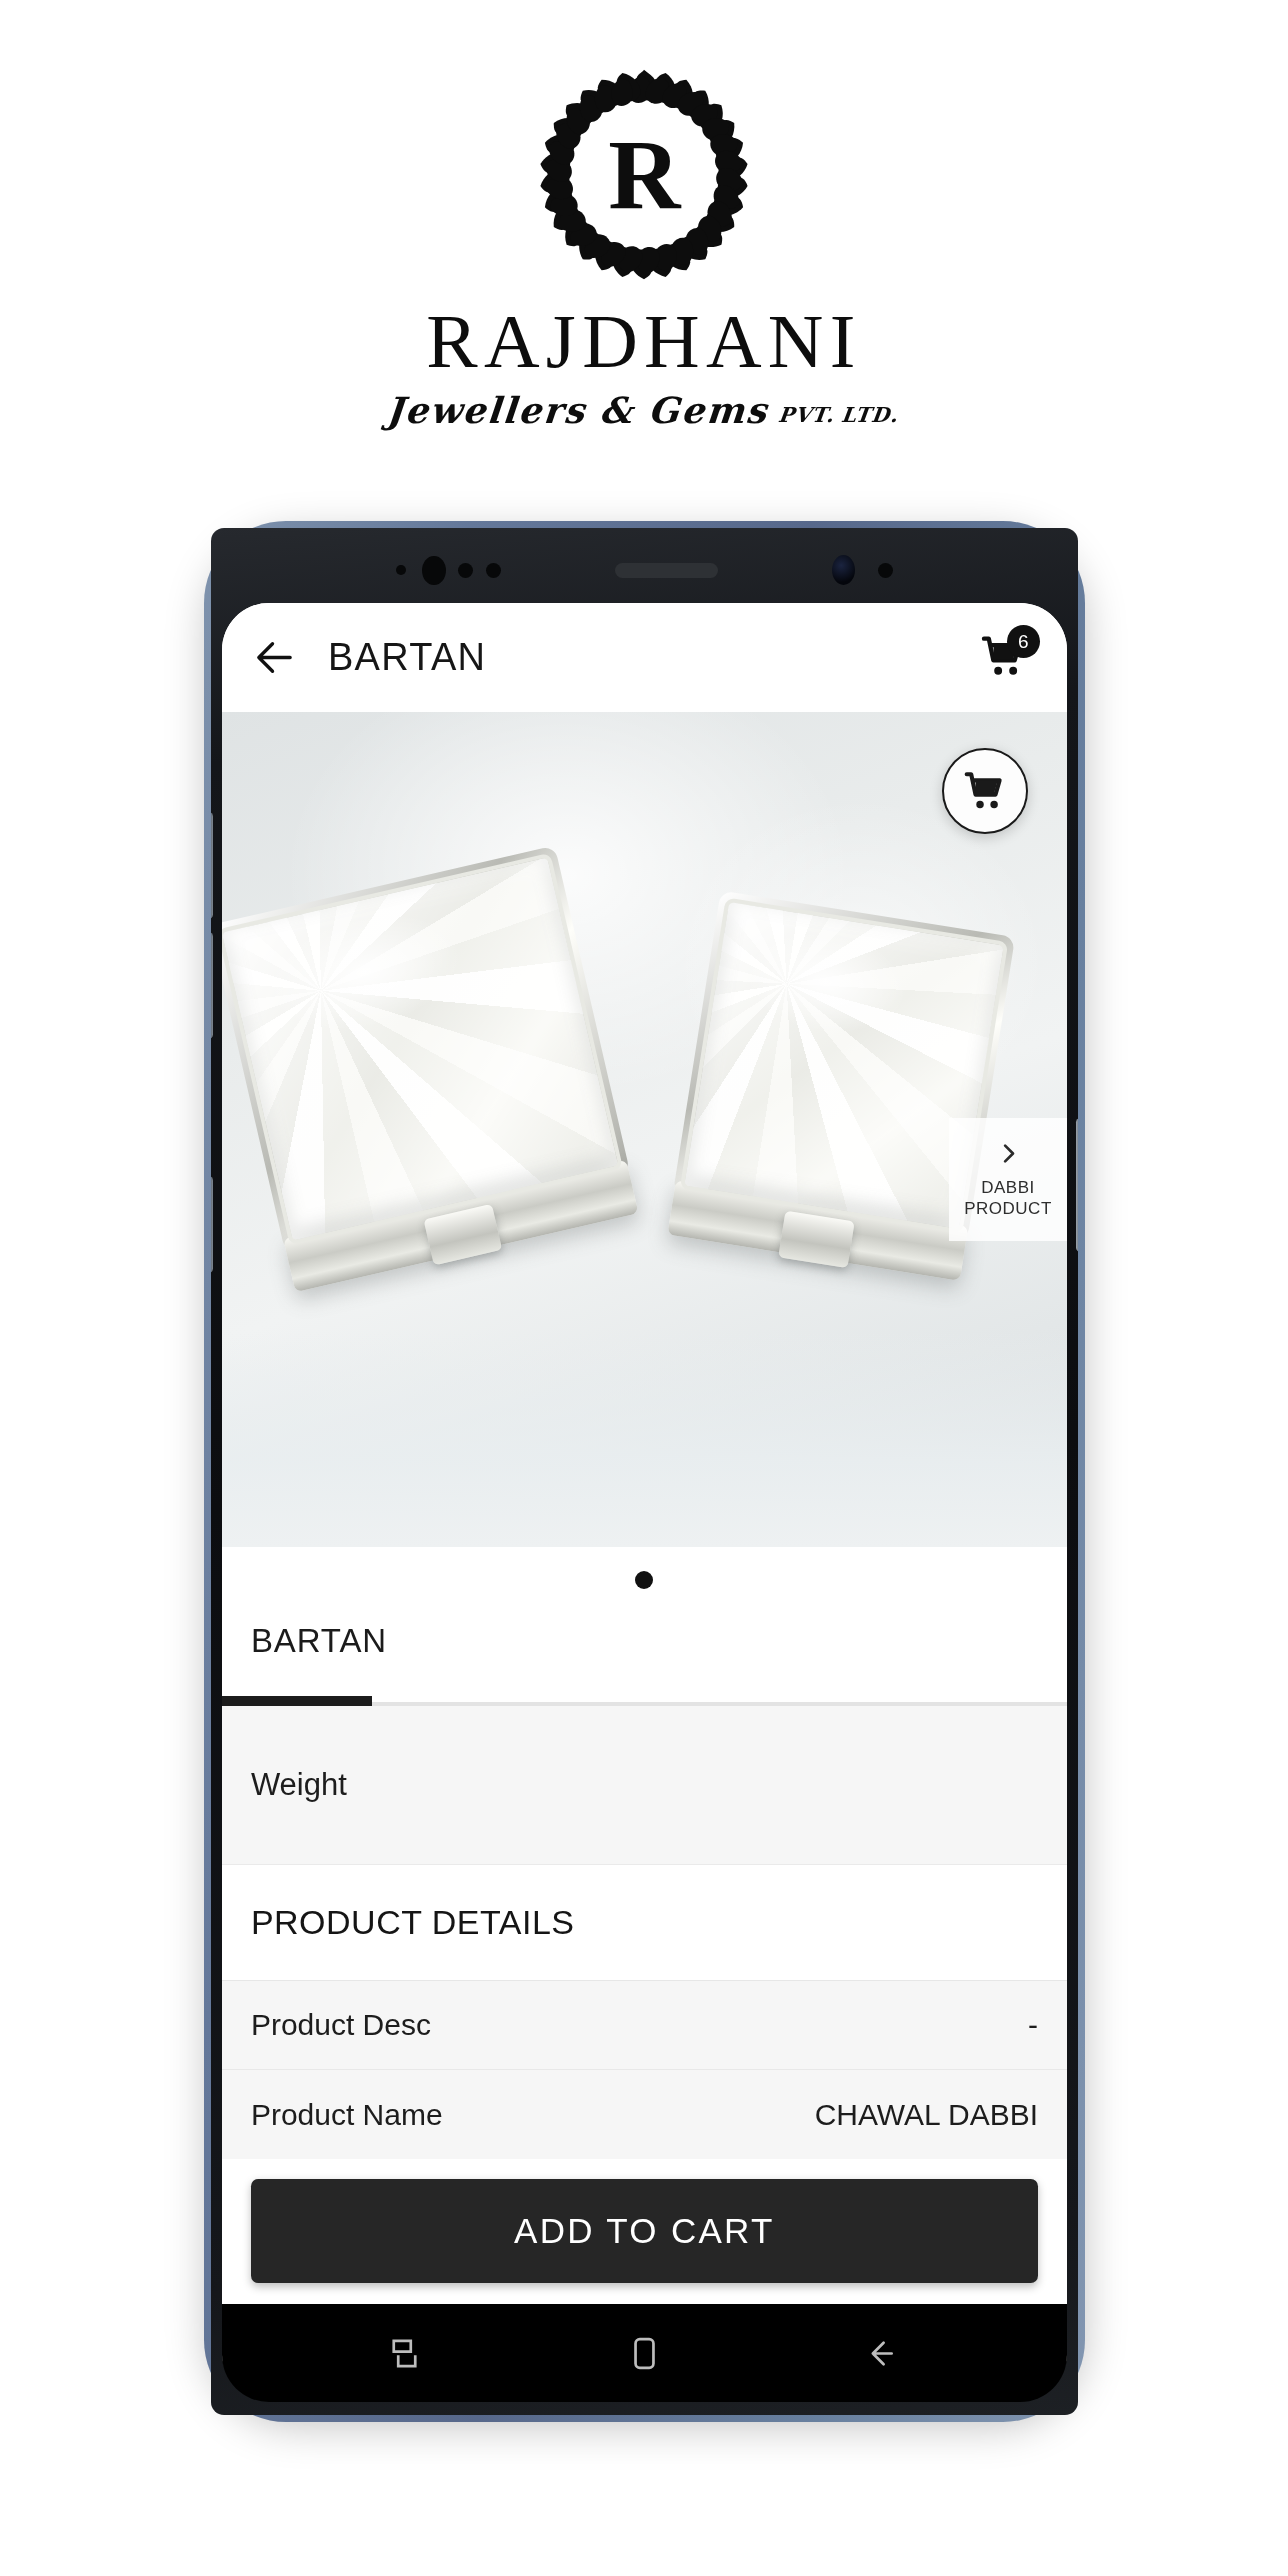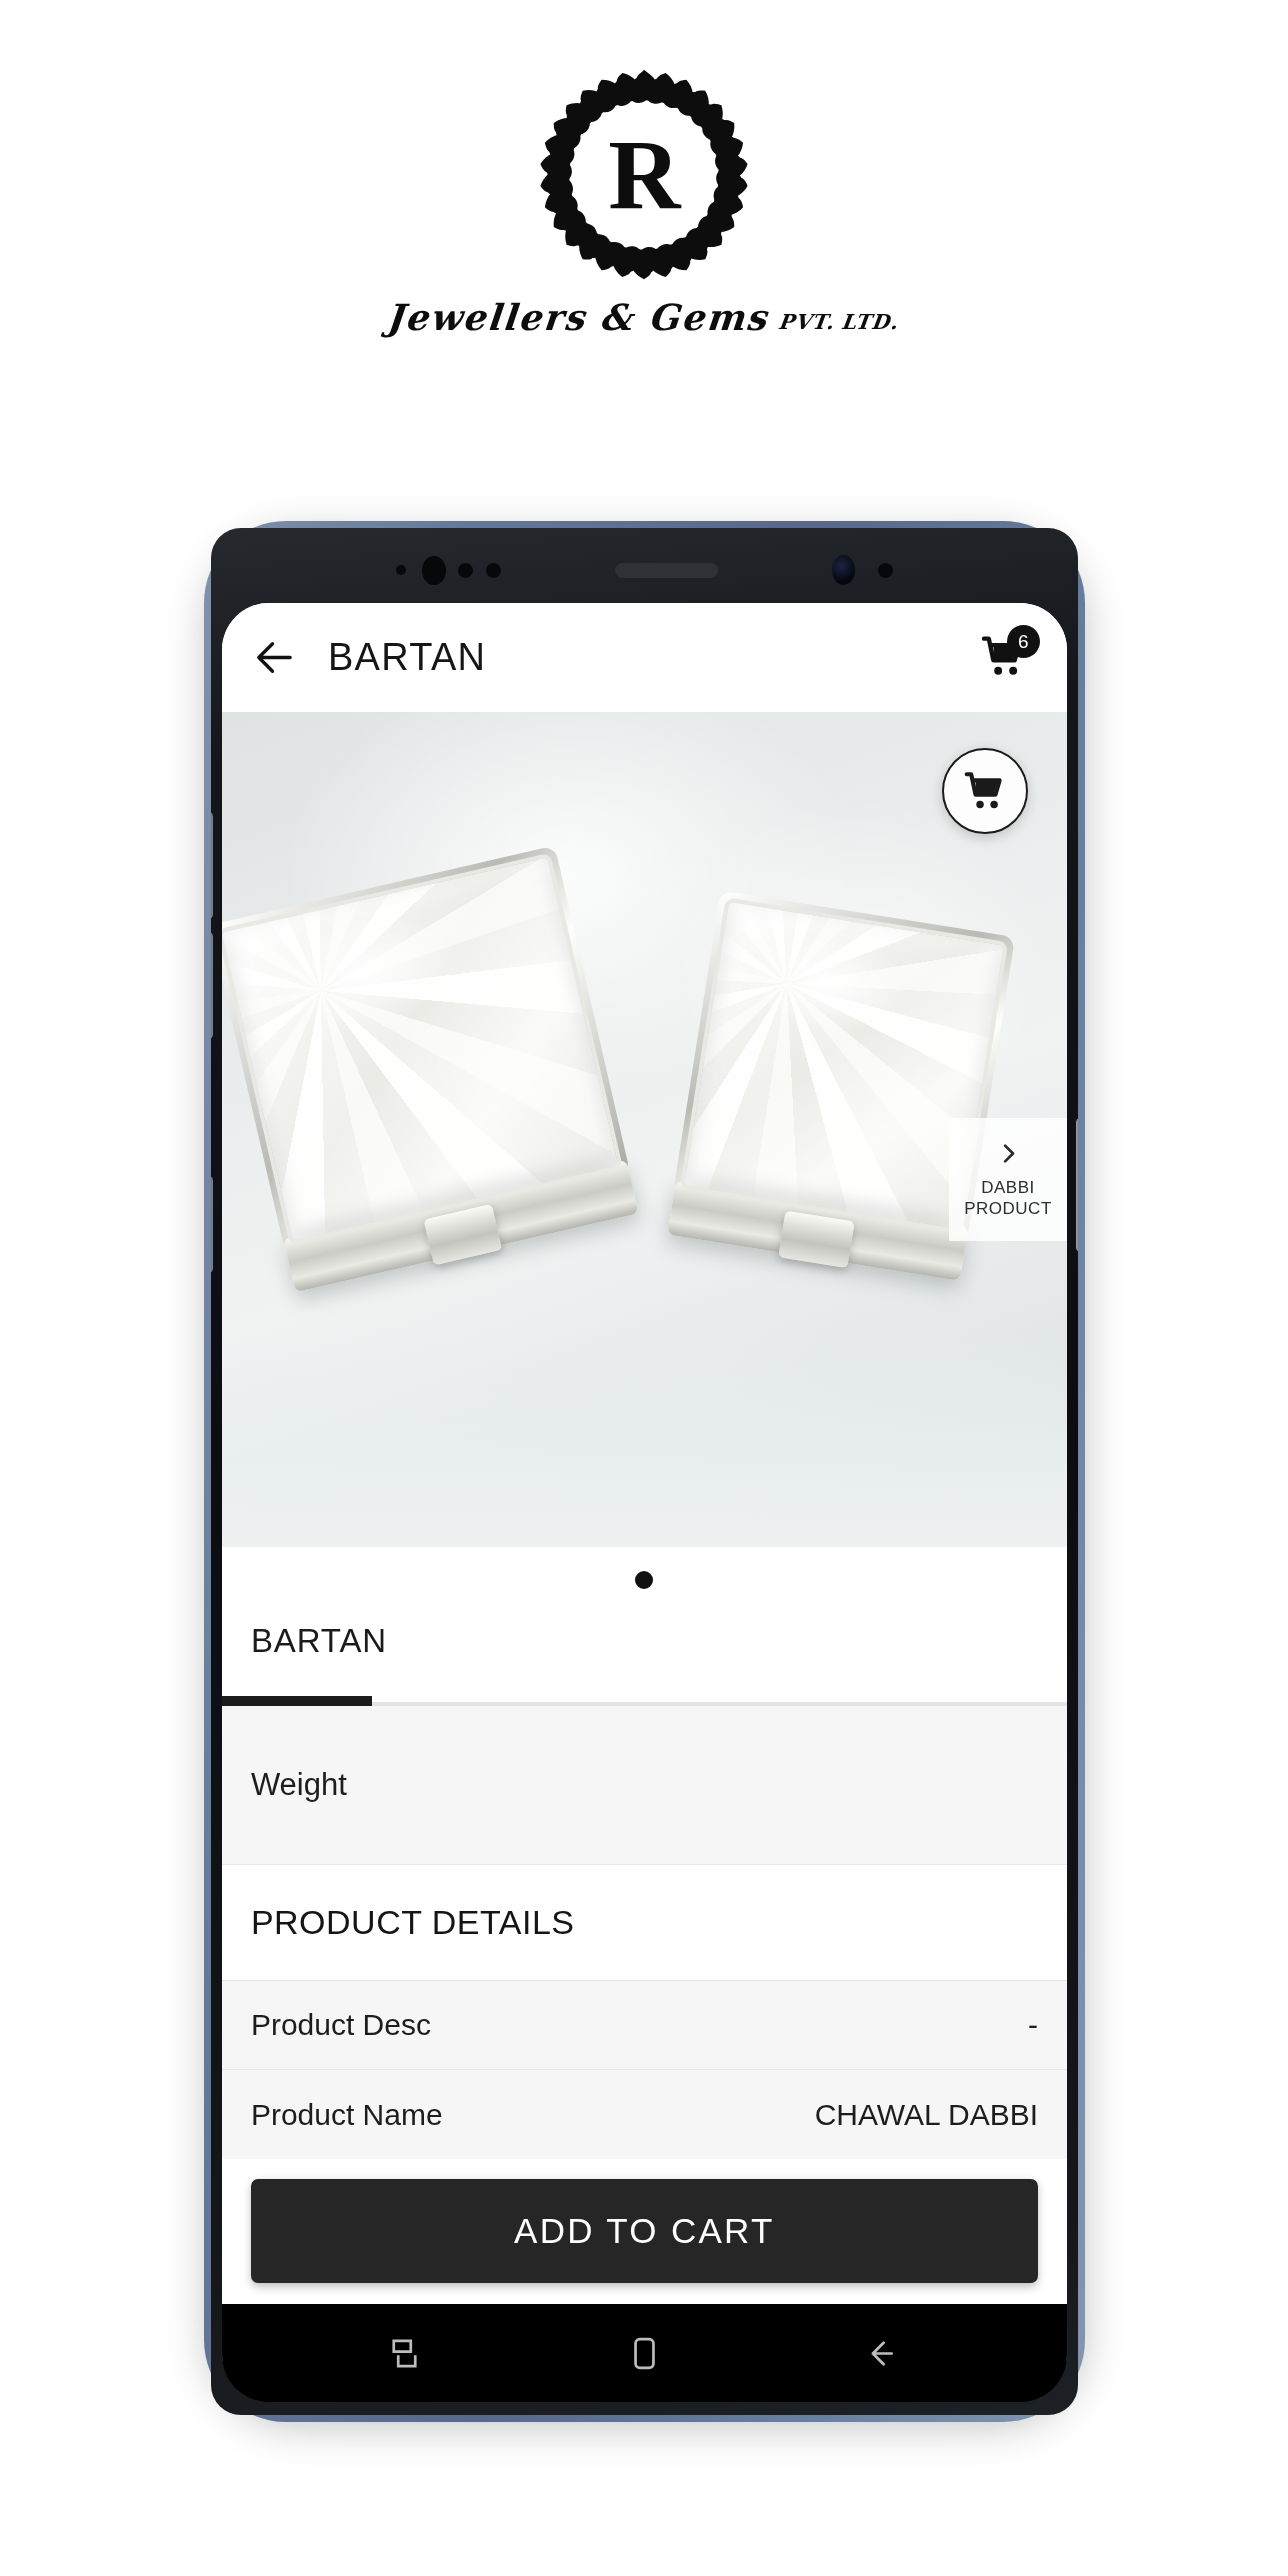--- a/index.html
+++ b/index.html
@@ -64,21 +64,21 @@
   }
   .phone {
     position:absolute; left:204px; top:521px;
     width:881px; height:1901px;
     border-radius:82px;
     background:linear-gradient(100deg,#7f93ad 0%,#64789a 22%,#57688b 50%,#68809f 78%,#8296b1 100%);
     padding:7.2px;
   }
   .phone-inner {
     position:relative; width:100%; height:100%;
-    border-radius:30px;
+    border-radius:13px;
     background:linear-gradient(175deg,#26292e 0%,#14161a 12%,#0c0d10 50%,#15171b 90%,#1d2024 100%);
     padding:12.5px 10.7px;
     overflow:hidden;
   }
   
   .btn-vol-up, .btn-vol-dn, .btn-bixby, .btn-power {
     position:absolute; width:9.8px; border-radius:4.5px;
     background:linear-gradient(90deg,#9aa3ad,#4d5660 55%,#7e8791);
     z-index:6;
   }
@@ -451,20 +451,21 @@
               </g>
             <g transform="rotate(348) translate(0,-80)">
                 <path d="M0 -13 c9 4 14 12 12 21 c-3 5 -9 7 -14 4 c-6 -4 -7 -13 -4 -20 c1 -2 4 -4 6 -5 z"></path>
                 <path d="M-2 -9 c-9 3 -14 12 -11 20 c3 5 9 6 14 3 c5 -4 6 -12 3 -19 z"></path>
               </g>
           </g>
         </g>
       </svg>
       <div class="brand-mono">R</div>
     </div>
+    <div class="brand-name">RAJDHANI</div>
     <div class="brand-sub">
       <span class="brand-sub-main">Jewellers &amp; Gems</span>
       <span class="brand-sub-tail">PVT. LTD.</span>
     </div>
   </div>
 
   <div class="phone-shadow"></div>
   <div class="phone">
     <div class="phone-inner">
 

